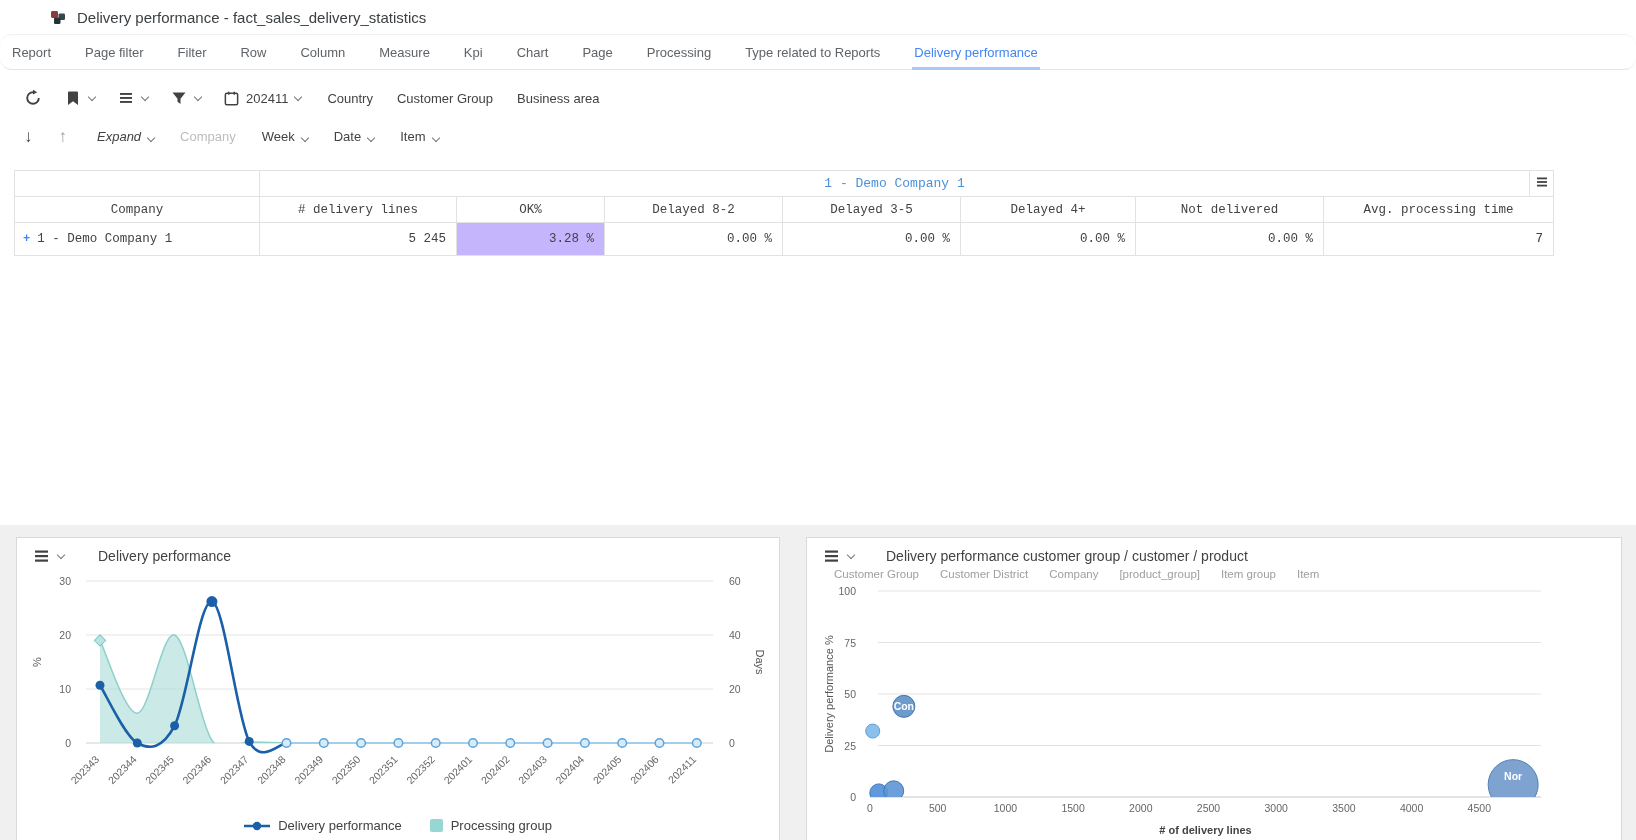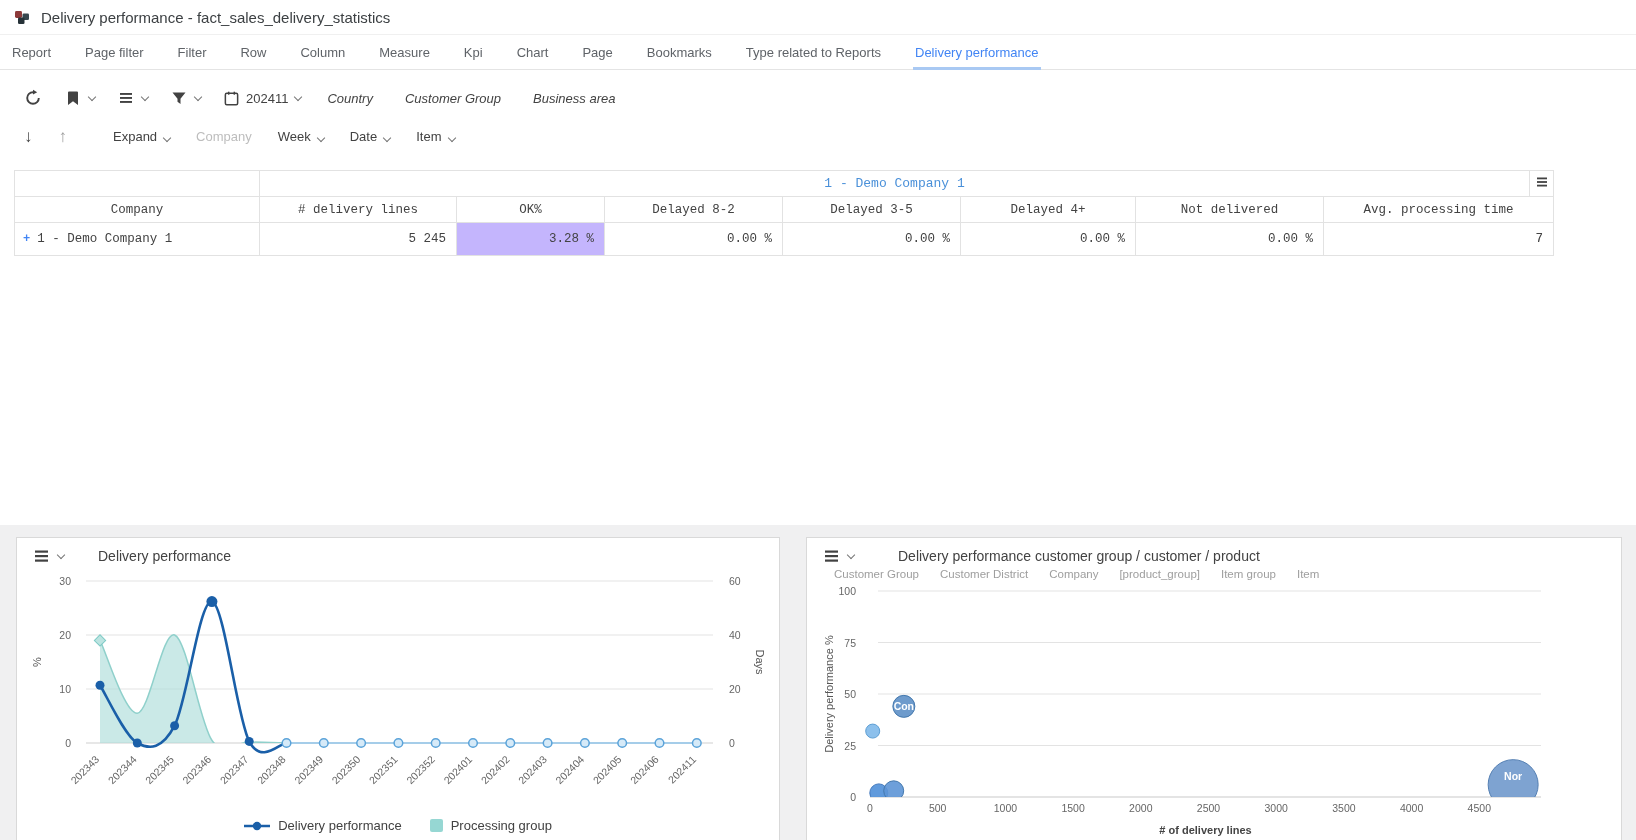--- a/index.html
+++ b/index.html
@@ -1,23 +1,23 @@
 <!DOCTYPE html>
 <html><head>
 <meta charset="utf-8">
 <style>
   * { margin:0; padding:0; box-sizing:border-box; }
   html,body { width:1636px; height:840px; background:#fff; font-family:"Liberation Sans","DejaVu Sans",sans-serif; color:#3c4043; overflow:hidden; }
 
   
-  .header-bar { height:34px; display:flex; align-items:center; padding-left:13px; background:#fff; }
+  .header-bar { height:34px; display:flex; align-items:center; padding-left:13px; background:#fff;margin-left:36px; }
   .header-bar .app-icon { margin-right:10px; display:flex; }
   .header-title { font-size:15px; color:#3c4043; }
 
-  .tab-bar { height:36px; display:flex; align-items:center; gap:30px; padding:0 10px; background:#fff; border-top:1px solid #f0f0f0; border-bottom:1px solid #e4e4e4; }
+  .tab-bar { height:36px; display:flex; align-items:center; gap:30px; padding:0 10px; background:#fff; border-top:1px solid #f0f0f0; border-bottom:1px solid #e4e4e4;border-radius:12px; }
   .tab { font-size:13px; color:#5f6368; cursor:pointer; height:36px; display:flex; align-items:center; padding:0 2px; position:relative; white-space:nowrap; }
   .tab.active { color:#4285f4; }
   .tab.active::after { content:""; position:absolute; left:0; right:0; bottom:0; height:3px; background:#a9c9f3; }
 
   
   .toolbar { background:#fff; padding-top:10px; }
   .tb-row1 { height:36px; display:flex; align-items:center; padding-left:24px; gap:22px; }
   .tb-row2 { height:40px; display:flex; align-items:center; padding-left:24px; gap:26px; }
   .icon-btn { display:flex; align-items:center; cursor:pointer; color:#424242; }
   .chev { display:inline-block; width:6px; height:6px; border-right:1.6px solid #757575; border-bottom:1.6px solid #757575; transform:rotate(45deg); margin-left:7px; margin-top:-3px; }
@@ -41,21 +41,21 @@
   .expander { color:#4285f4; font-weight:bold; margin-right:7px; cursor:pointer; font-size:12px; }
   td.alert { background:#c4b5fd; }
 
   
   .charts-section { height:385px; background:#f0f0f1; display:flex; gap:26px; padding:12px 14px 0 16px; }
   .panel { background:#fff; border:1px solid #d9d9d9; height:338px; position:relative; }
   .panel.left { width:764px; }
   .panel.right { width:816px; }
   .panel-head { display:flex; align-items:center; padding:10px 14px 0 16px; }
   .panel-title { font-size:14px; color:#424242; margin-left:34px; }
-  .panel.right .panel-title { margin-left:44px; }
+  .panel.right .panel-title { margin-left:32px; }
   .crumbs { display:flex; gap:21px; padding-left:27px; margin-top:4px; height:16px; }
   .crumb { font-size:11.5px; color:#9e9e9e; cursor:pointer; white-space:nowrap; }
   .legend { display:flex; justify-content:center; align-items:center; gap:28px; margin-top:8px; }
   .legend-item { display:flex; align-items:center; gap:8px; font-size:13px; color:#424242; cursor:pointer; }
   .sq { width:13px; height:13px; background:#96d7d3; border-radius:2px; display:inline-block; }
 
   svg text { font-family:"Liberation Sans","DejaVu Sans",sans-serif; }
   .tick { font-size:10.5px; fill:#666; }
   .ax { font-size:11px; fill:#555; }
 </style>
@@ -76,21 +76,21 @@
 <div class="tab-bar">
     <div class="tab">Report</div>
     <div class="tab">Page filter</div>
     <div class="tab">Filter</div>
     <div class="tab">Row</div>
     <div class="tab">Column</div>
     <div class="tab">Measure</div>
     <div class="tab">Kpi</div>
     <div class="tab">Chart</div>
     <div class="tab">Page</div>
-    <div class="tab">Bookmarks</div>
+    <div class="tab">Processing</div>
     <div class="tab">Type related to Reports</div>
     <div class="tab active">Delivery performance</div>
   </div>
 
 <div class="top-section">
 
   <div class="toolbar">
     <div class="tb-row1">
       <span class="icon-btn">
         <svg width="18" height="18" viewBox="0 0 18 18">
@@ -120,30 +120,30 @@
       </span>
       <span class="period-btn">
         <svg width="17" height="17" viewBox="0 0 18 18">
           <rect x="2.5" y="3.5" width="13" height="12" rx="1.5" fill="none" stroke="#424242" stroke-width="1.6"></rect>
           <line x1="6" y1="1.8" x2="6" y2="5" stroke="#424242" stroke-width="1.6"></line>
           <line x1="12" y1="1.8" x2="12" y2="5" stroke="#424242" stroke-width="1.6"></line>
         </svg>
         <span>202411</span>
         <span class="chev"></span>
       </span>
-      <span id="page-filter-buttons" style="display:flex;gap:32px;margin-left:4px;font-style:italic;">
+      <span id="page-filter-buttons" style="display:flex;gap:24px;margin-left:4px;">
           <span class="txt-btn">Country</span>
           <span class="txt-btn">Customer Group</span>
           <span class="txt-btn">Business area</span>
         </span>
     </div>
     <div class="tb-row2">
       <span class="arrow-glyph">↓</span>
       <span class="arrow-glyph dim">↑</span>
-      <span class="txt-btn" style="margin-left:20px;">
+      <span class="txt-btn" style="margin-left:4px;font-style:italic;">
         <span>Expand</span><span class="chev"></span>
       </span>
       <span class="txt-btn disabled">Company</span>
       <span class="txt-btn">
         <span>Week</span><span class="chev"></span>
       </span>
       <span class="txt-btn">
         <span>Date</span><span class="chev"></span>
       </span>
       <span class="txt-btn">

